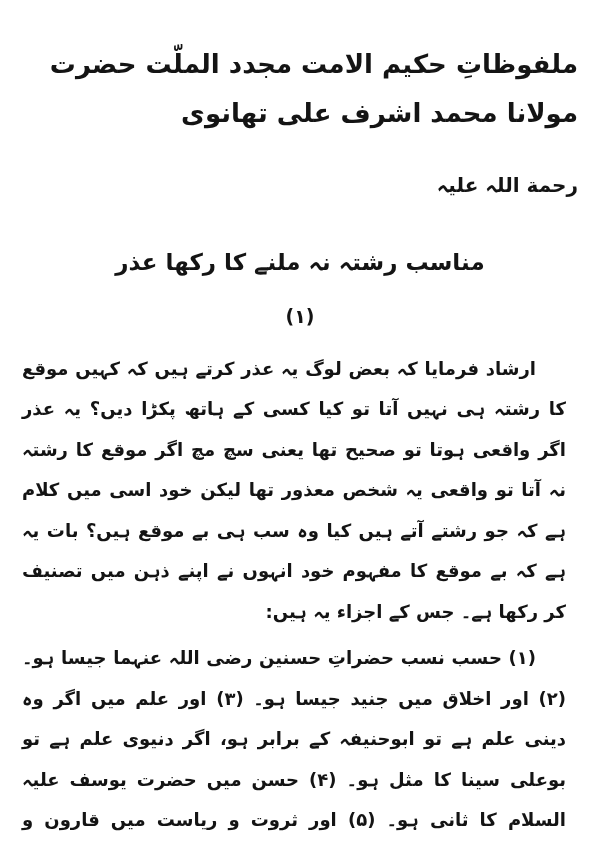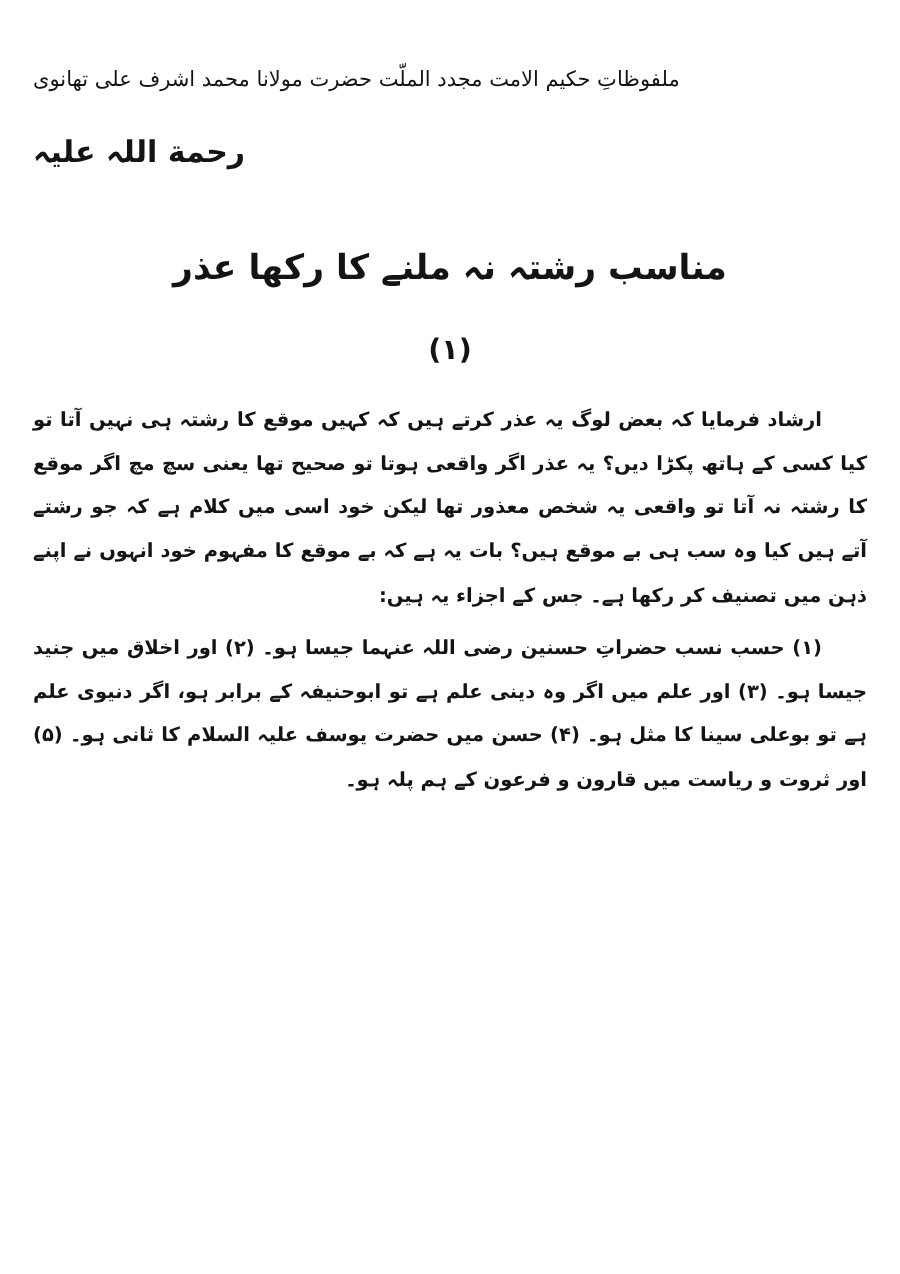--- a/index.html
+++ b/index.html
@@ -15,47 +15,47 @@
     background: #ffffff;
     color: #141414;
     overflow: hidden;
     direction: rtl;
     font-family: "DejaVu Sans", sans-serif;
     box-sizing: border-box;
     padding: 26px 22px 20px 22px;
   }
   .book-title {
     margin: 14px 0 0 0;
-    text-align: left;
-    font-size: 14px;
-    font-weight: normal;
+    text-align: right;
+    font-size: 26px;
+    font-weight: bold;
     line-height: 1.9;
     letter-spacing: 0;
   }
   .blessing {
-    margin-top: 22px;
-    text-align: left;
+    margin-top: 34px;
+    text-align: right;
     font-size: 20px;
     font-weight: bold;
   }
   .section-title {
     margin: 52px 0 0 0;
     text-align: center;
     font-size: 23px;
     font-weight: bold;
   }
   .entry-number {
     margin-top: 30px;
     text-align: center;
     font-size: 19px;
     font-weight: bold;
   }
   .body-text {
-    margin: 22px 0 0 0;
-    font-size: 13px;
+    margin: 22px 12px 0 0;
+    font-size: 18px;
     font-weight: bold;
     line-height: 2.25;
     text-align: justify;
     text-indent: 30px;
   }
   .body-text.conditions {
     margin-top: 6px;
   }
 </style>
 </head>

